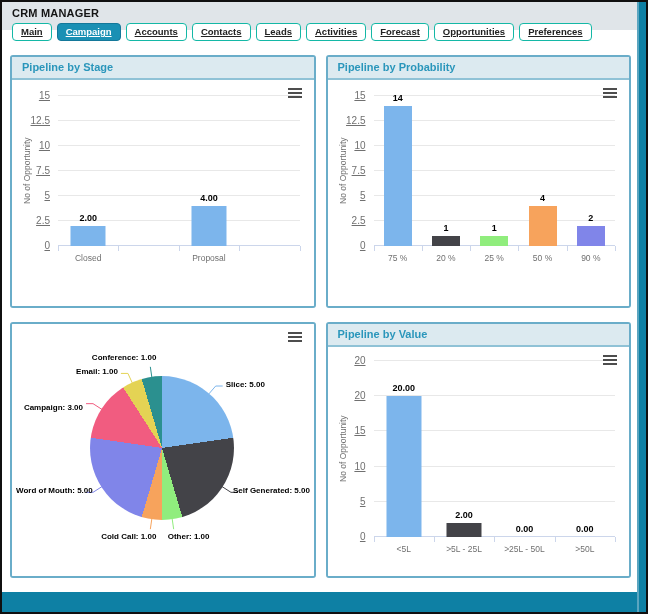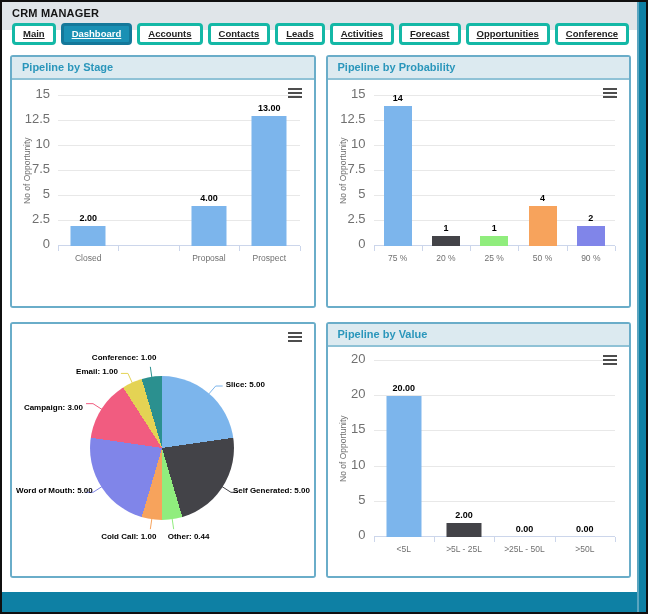--- a/index.html
+++ b/index.html
@@ -3,21 +3,21 @@
 <meta charset="utf-8">
 <style>
   html,body{margin:0;padding:0;}
   body{width:648px;height:614px;font-family:"Liberation Sans",sans-serif;}
   .frame{position:relative;width:644px;height:610px;border:2px solid #101010;background:#fff;overflow:hidden;}
 
   
   .topbar{position:absolute;top:0;left:0;right:0;height:28px;background:#e0e5e9;box-sizing:border-box;padding:5px 0 0 10px;z-index:2;}
   .app-title{font-size:11px;font-weight:bold;color:#141414;letter-spacing:.2px;margin-bottom:4px;}
   .tabs{display:flex;gap:5px;}
-  .tab{font-size:9.5px;font-weight:bold;color:#222;background:#fff;border:3px solid #14b8a6;border-radius:4px;padding:2px 8px 3px;text-decoration:underline;cursor:pointer;white-space:nowrap;}
+  .tab{font-size:9.5px;font-weight:bold;color:#222;background:#fff;border:1px solid #14b8a6;border-radius:4px;padding:2px 8px 3px;text-decoration:underline;cursor:pointer;white-space:nowrap;}
   .tab.active{background:#1a90b4;border-color:#14789a;color:#fff;}
 
   
   .right-strip{position:absolute;top:0;right:0;bottom:0;width:7px;background:#0e80a4;border-left:2px solid #5aa5c0;z-index:6;}
   .bottom-bar{position:absolute;left:0;right:0;bottom:0;height:20px;background:#0e80a4;z-index:5;}
 
   
   .content{position:absolute;top:44px;left:0;right:9px;bottom:20px;background:#fff;box-sizing:border-box;padding:9px 6px 0 8px;display:grid;grid-template-columns:1fr 1fr;grid-template-rows:253px 256px;column-gap:10px;row-gap:14px;}
   .panel{border:2px solid #6aadc9;border-radius:3px;background:#fff;overflow:hidden;display:flex;flex-direction:column;}
   .panel-header{background:#dceaf0;border-bottom:2px solid #8fc2d6;padding:4px 10px 5px;font-size:11px;font-weight:bold;color:#2a96bb;flex:0 0 auto;}
@@ -25,21 +25,21 @@
 
   
   .burger{position:absolute;top:8px;right:12px;z-index:7;cursor:pointer;}
   .burger i{display:block;width:14px;height:2px;background:#4d4d4d;margin-bottom:2px;}
   .burger i:last-child{margin-bottom:0;}
 
   
   .plot{position:absolute;left:46px;right:14px;}
   .gridline{position:absolute;left:0;right:0;height:1px;background:#e8e8e8;}
   .axisline{background:#ccd6eb;}
-  .ytick{position:absolute;left:-8px;transform:translateX(-100%);font-size:13px;color:#707070;white-space:nowrap;}
+  .ytick{position:absolute;left:-8px;transform:translateX(-100%);font-size:10px;color:#707070;white-space:nowrap;text-decoration:underline;}
   .xtickmark{position:absolute;top:100%;width:1px;height:5px;background:#ccd6eb;}
   .slot{position:absolute;top:0;bottom:0;}
   .bar{position:absolute;bottom:0;left:50%;transform:translateX(-50%);width:58%;max-width:42px;}
   .datalabel{position:absolute;left:50%;transform:translateX(-50%);font-size:9px;font-weight:bold;color:#000;white-space:nowrap;}
   .xlabel{position:absolute;top:calc(100% + 7px);left:0;width:100%;text-align:center;font-size:8.5px;color:#707070;white-space:nowrap;}
   .ytitle{position:absolute;left:8px;width:14px;writing-mode:vertical-rl;transform:rotate(180deg);font-size:8.5px;color:#707070;display:flex;align-items:center;justify-content:center;white-space:nowrap;}
 
   
   .pie-circle{position:absolute;border-radius:50%;z-index:1;}
   .connectors{position:absolute;left:0;top:0;width:100%;height:100%;z-index:2;}
@@ -47,28 +47,28 @@
 </style>
 </head>
 <body>
 
 <div class="frame">
 
   <div class="topbar">
     <div class="app-title">CRM MANAGER</div>
     <div class="tabs">
       <a class="tab">Main</a>
-      <a class="tab active">Dashboard</a>
+      <a class="tab active">Campaign</a>
       <a class="tab">Accounts</a>
       <a class="tab">Contacts</a>
       <a class="tab">Leads</a>
       <a class="tab">Activities</a>
       <a class="tab">Forecast</a>
       <a class="tab">Opportunities</a>
-      <a class="tab">Conference</a>
+      <a class="tab">Preferences</a>
     </div>
   </div>
 
   <div class="content">
 
     <section class="panel">
       <div class="panel-header">
         <span>Pipeline by Stage</span>
       </div>
       <div class="panel-body">
@@ -98,25 +98,20 @@
               <div class="xlabel">Closed</div>
             </div>
             <div class="xtickmark" style="left: 0%;"></div>
             <div class="xtickmark" style="left: 25%;"></div>
             <div class="slot" style="left: 50%; width: 25%;">
               <div class="bar" style="height: 26.6667%; background: rgb(124, 181, 236);"></div>
               <div class="datalabel" style="bottom: calc(26.6667% + 3px);">4.00</div>
               <div class="xlabel">Proposal</div>
             </div>
             <div class="xtickmark" style="left: 50%;"></div>
-            <div class="slot" style="left: 75%; width: 25%;">
-              <div class="bar" style="height: 86.6667%; background: rgb(124, 181, 236);"></div>
-              <div class="datalabel" style="bottom: calc(86.6667% + 3px);">13.00</div>
-              <div class="xlabel">Prospect</div>
-            </div>
             <div class="xtickmark" style="left: 75%;"></div>
             <div class="xtickmark" style="left: 100%;"></div>
           </div>
           <div class="ytitle" style="top: 16px; height: 150px;">No of Opportunity</div>
         </div>
     </section>
 
     <section class="panel">
       <div class="panel-header">
         <span>Pipeline by Probability</span>
@@ -191,21 +186,21 @@
             <polyline points="209.72900083101388,162.3854980393474 218.98278969215687,168.33254703135896 225.98278969215687,168.33254703135896" fill="none" stroke="#434348" stroke-width="1"></polyline>
             <polyline points="160.10435351740324,194.2773223735462 161.6698167384094,205.16535823423646" fill="none" stroke="#90ed7d" stroke-width="1"></polyline>
             <polyline points="139.89564648259676,194.2773223735462 138.33018326159063,205.1653582342365" fill="none" stroke="#f7a35c" stroke-width="1"></polyline>
             <polyline points="90.27099916898617,162.38549803934748 81.01721030784317,168.33254703135907 74.01721030784317,168.33254703135907" fill="none" stroke="#8085e9" stroke-width="1"></polyline>
             <polyline points="90.27099916898615,85.61450196065255 81.01721030784316,79.66745296864097 74.01721030784316,79.66745296864097" fill="none" stroke="#f15c80" stroke-width="1"></polyline>
             <polyline points="120.50553407686601,59.41612832982922 115.93596893384525,49.41017638092953 108.93596893384525,49.41017638092953" fill="none" stroke="#e4d354" stroke-width="1"></polyline>
             <polyline points="139.89564648259673,53.72267762645377 138.3301832615906,42.83464176576352" fill="none" stroke="#2b908f" stroke-width="1"></polyline>
           </svg>
           <div class="pie-label" style="left: 213.699px; top: 56.0285px;">Slice: 5.00</div>
           <div class="pie-label" style="left: 221px; top: 162.333px;">Self Generated: 5.00</div>
-          <div class="pie-label" style="top: 208.165px; left: 155.67px;">Other: 0.44</div>
+          <div class="pie-label" style="top: 208.165px; left: 155.67px;">Other: 1.00</div>
           <div class="pie-label" style="top: 208.165px; left: 144.33px; transform: translateX(-100%);">Cold Call: 1.00</div>
           <div class="pie-label" style="left: 4px; top: 162.333px;">Word of Mouth: 5.00</div>
           <div class="pie-label" style="left: 71.0172px; top: 79px; transform: translateX(-100%);">Campaign: 3.00</div>
           <div class="pie-label" style="left: 105.936px; top: 43.4102px; transform: translateX(-100%);">Email: 1.00</div>
           <div class="pie-label" style="top: 28.8346px; left: 144.33px; transform: translateX(-100%);">Conference: 1.00</div>
         </div>
     </section>
 
     <section class="panel">
       <div class="panel-header">

